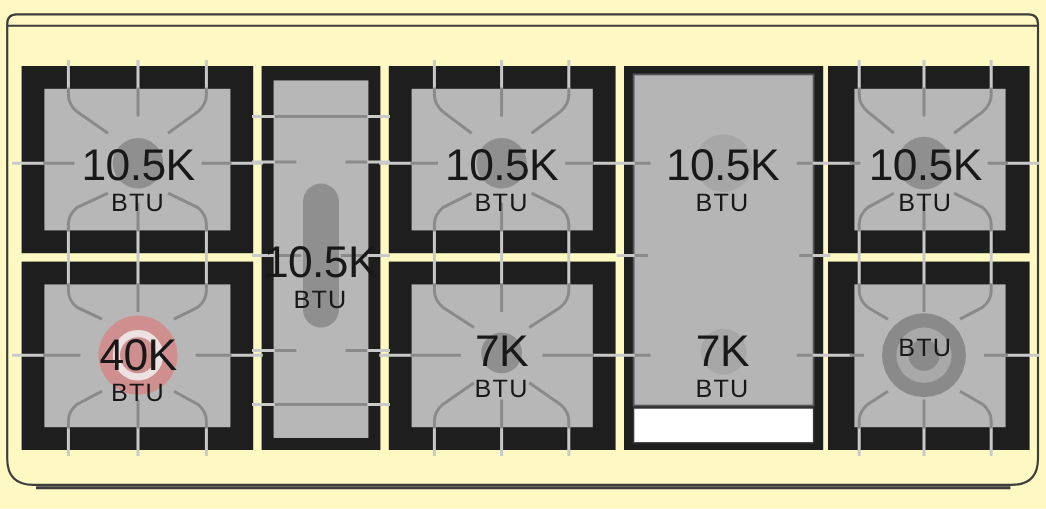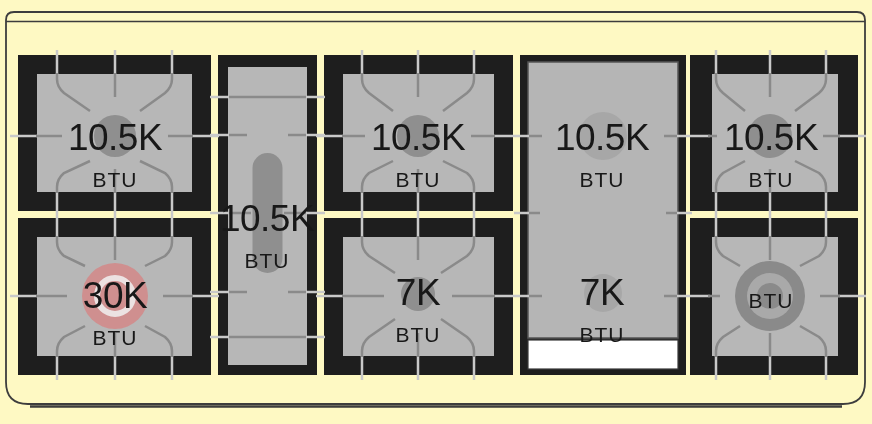--- a/index.html
+++ b/index.html
@@ -6,21 +6,21 @@
   .stage{position:relative;width:872px;height:424px;background:#fef9c3;overflow:hidden;
          font-family:Liberation Sans, sans-serif;}
   .stage svg{position:absolute;left:0;top:0;}
   .section{fill:#1e1e1e;}
   .plate{fill:#b7b7b7;}
   .griddle-plate{fill:#b5b5b5;stroke:#555;stroke-width:1.5;}
   .drawer{fill:#ffffff;stroke:#3a3a3a;stroke-width:1.2;}
   .outline{fill:none;stroke:#3d3d3d;}
   .lbl{position:absolute;transform:translateX(-50%);text-align:center;color:#181818;line-height:1;}
   .lbl .v{font-size:37px;letter-spacing:-0.5px;white-space:nowrap;}
-  .lbl .u{font-size:21px;margin-top:13px;letter-spacing:1px;}
+  .lbl .u{font-size:21px;margin-top:3px;letter-spacing:1px;}
 </style>
 </head>
 <body>
 
 <div class="stage">
   <svg width="872" height="424" viewBox="0 0 872 424">
 
     <path class="outline" stroke-width="2.5" d="M30 406.5 H842" stroke="#b3b3b3"></path>
     <path class="outline" stroke-width="1.8" d="M14 12 H857 Q865 12 865 20 V382 Q865 404 843 404 H28 Q6 404 6 382 V20 Q6 12 14 12 Z"></path>
     <line class="outline" stroke-width="1.6" x1="6" y1="21.5" x2="865" y2="21.5" stroke="#3d3d3d"></line>
@@ -67,21 +67,21 @@
     <circle cx="770" cy="296" r="35" fill="#8a8a8a"></circle>
     <circle cx="770" cy="296" r="23" fill="#a9a9a9"></circle>
     <circle cx="770" cy="296" r="13" fill="#8a8a8a"></circle>
   </svg>
 
   <div class="lbl" style="left:115px;top:119px">
     <div class="v">10.5K</div>
     <div class="u">BTU</div>
   </div>
   <div class="lbl" style="left:115px;top:277px">
-    <div class="v">30K</div>
+    <div class="v">40K</div>
     <div class="u">BTU</div>
   </div>
   <div class="lbl" style="left:267px;top:200px">
     <div class="v">10.5K</div>
     <div class="u">BTU</div>
   </div>
   <div class="lbl" style="left:418px;top:119px">
     <div class="v">10.5K</div>
     <div class="u">BTU</div>
   </div>

